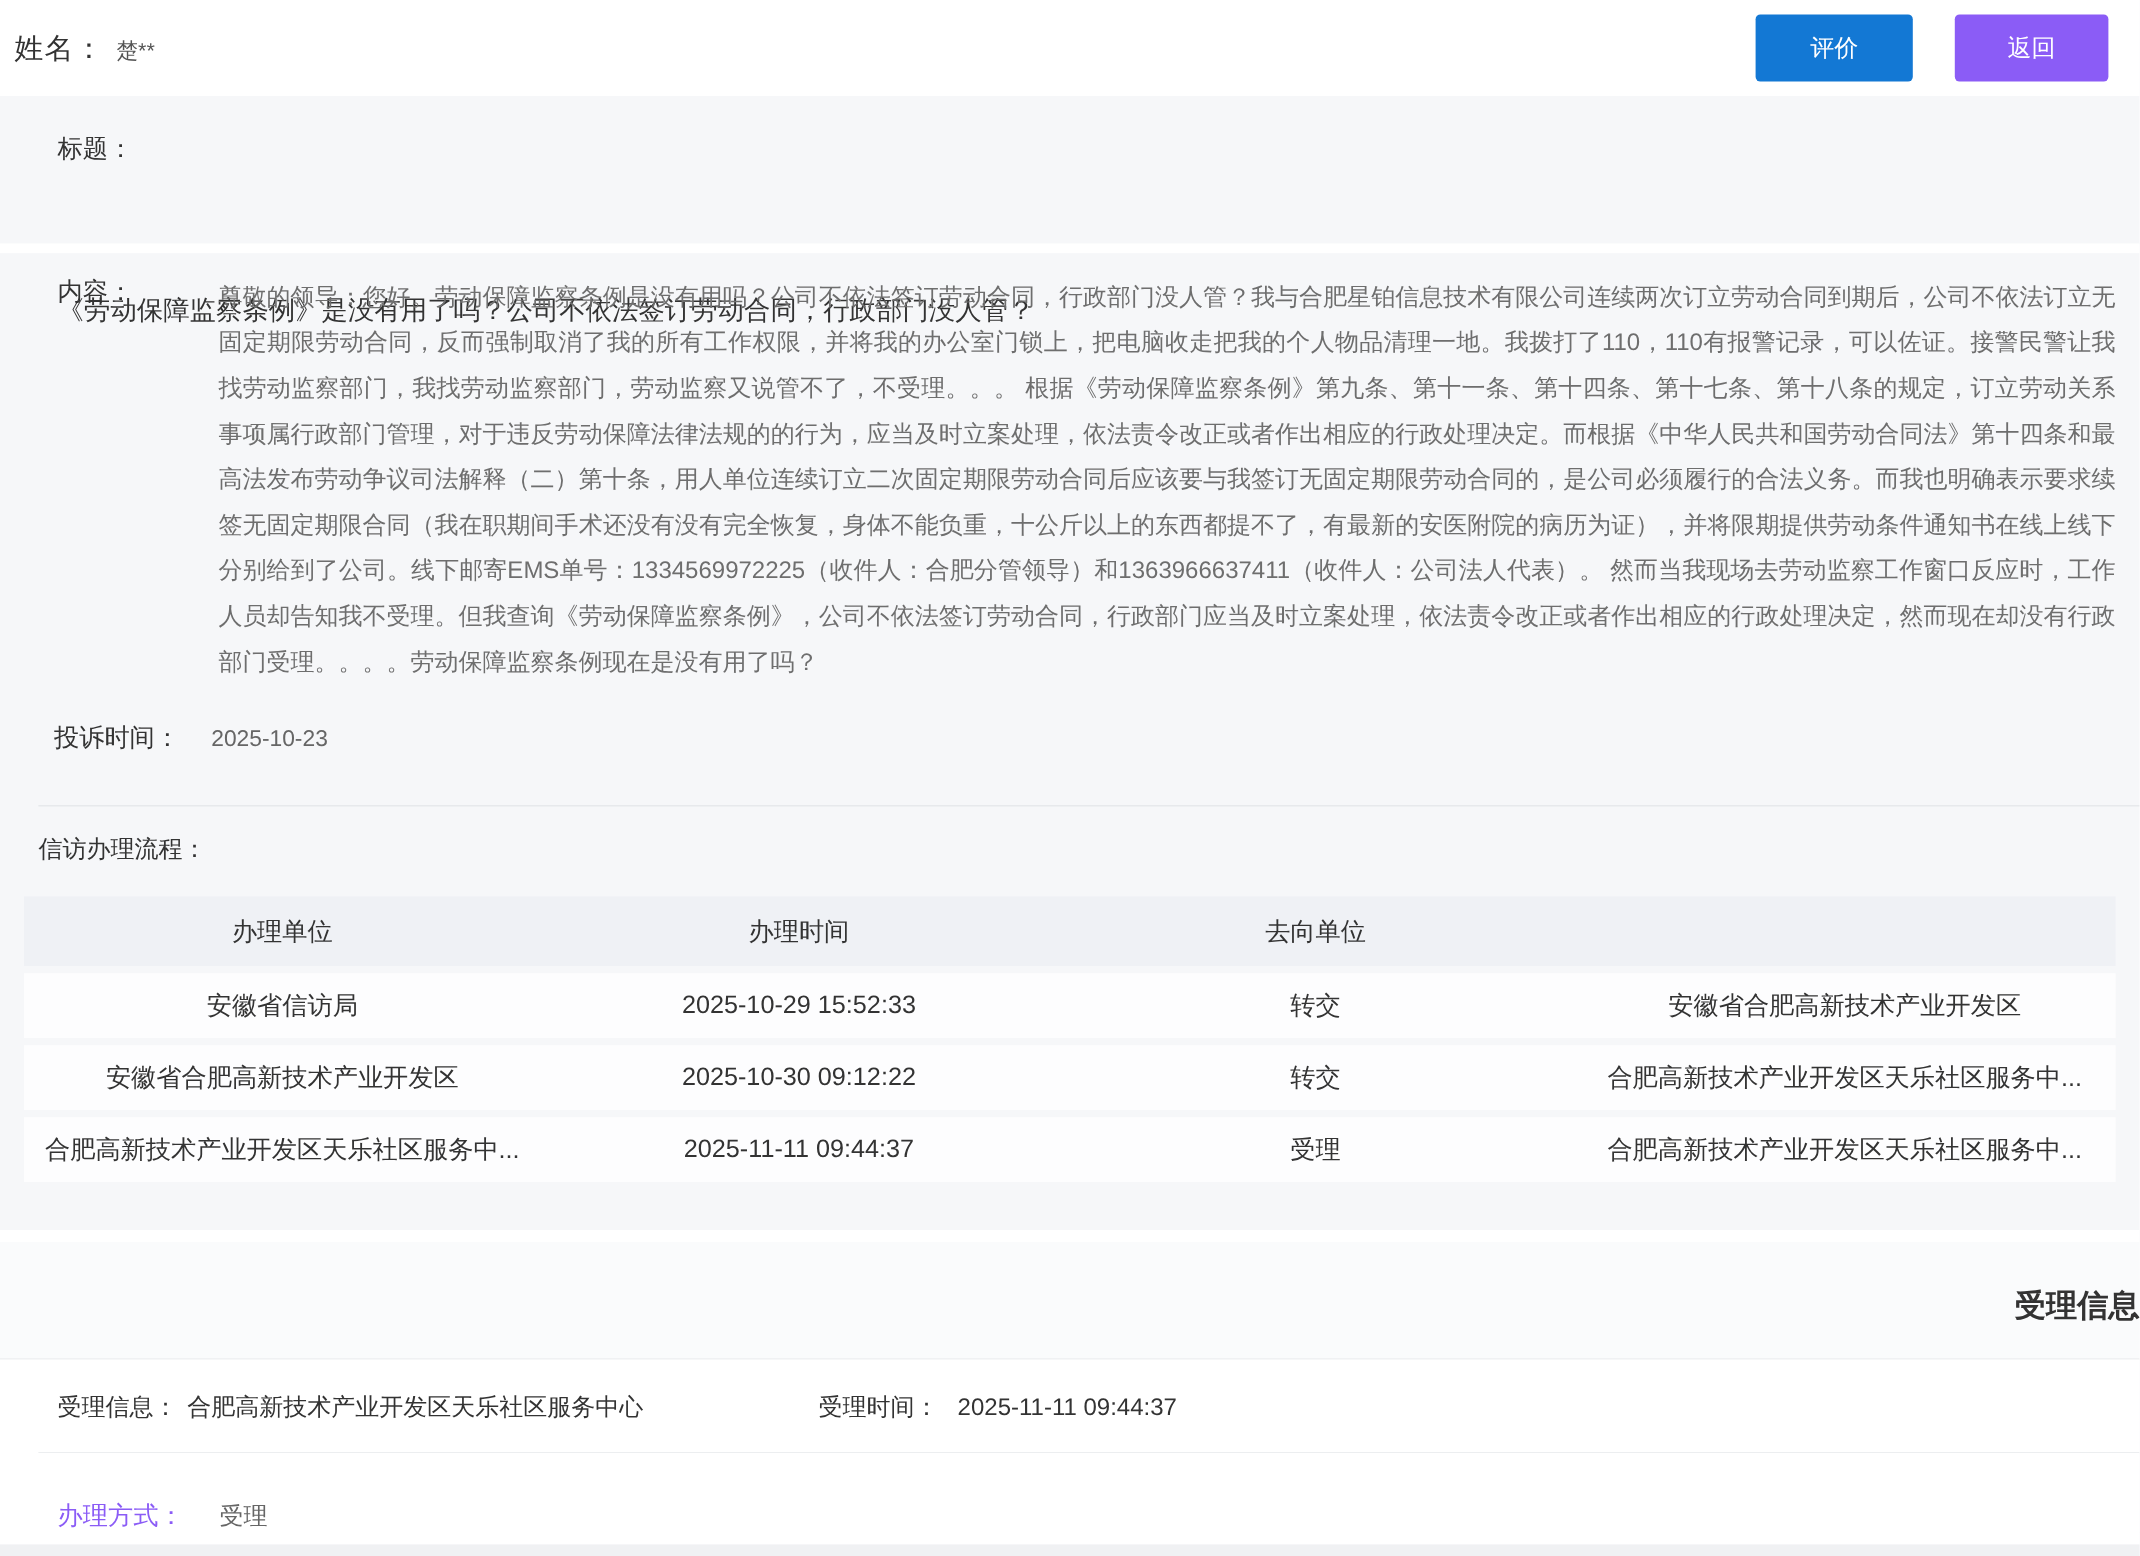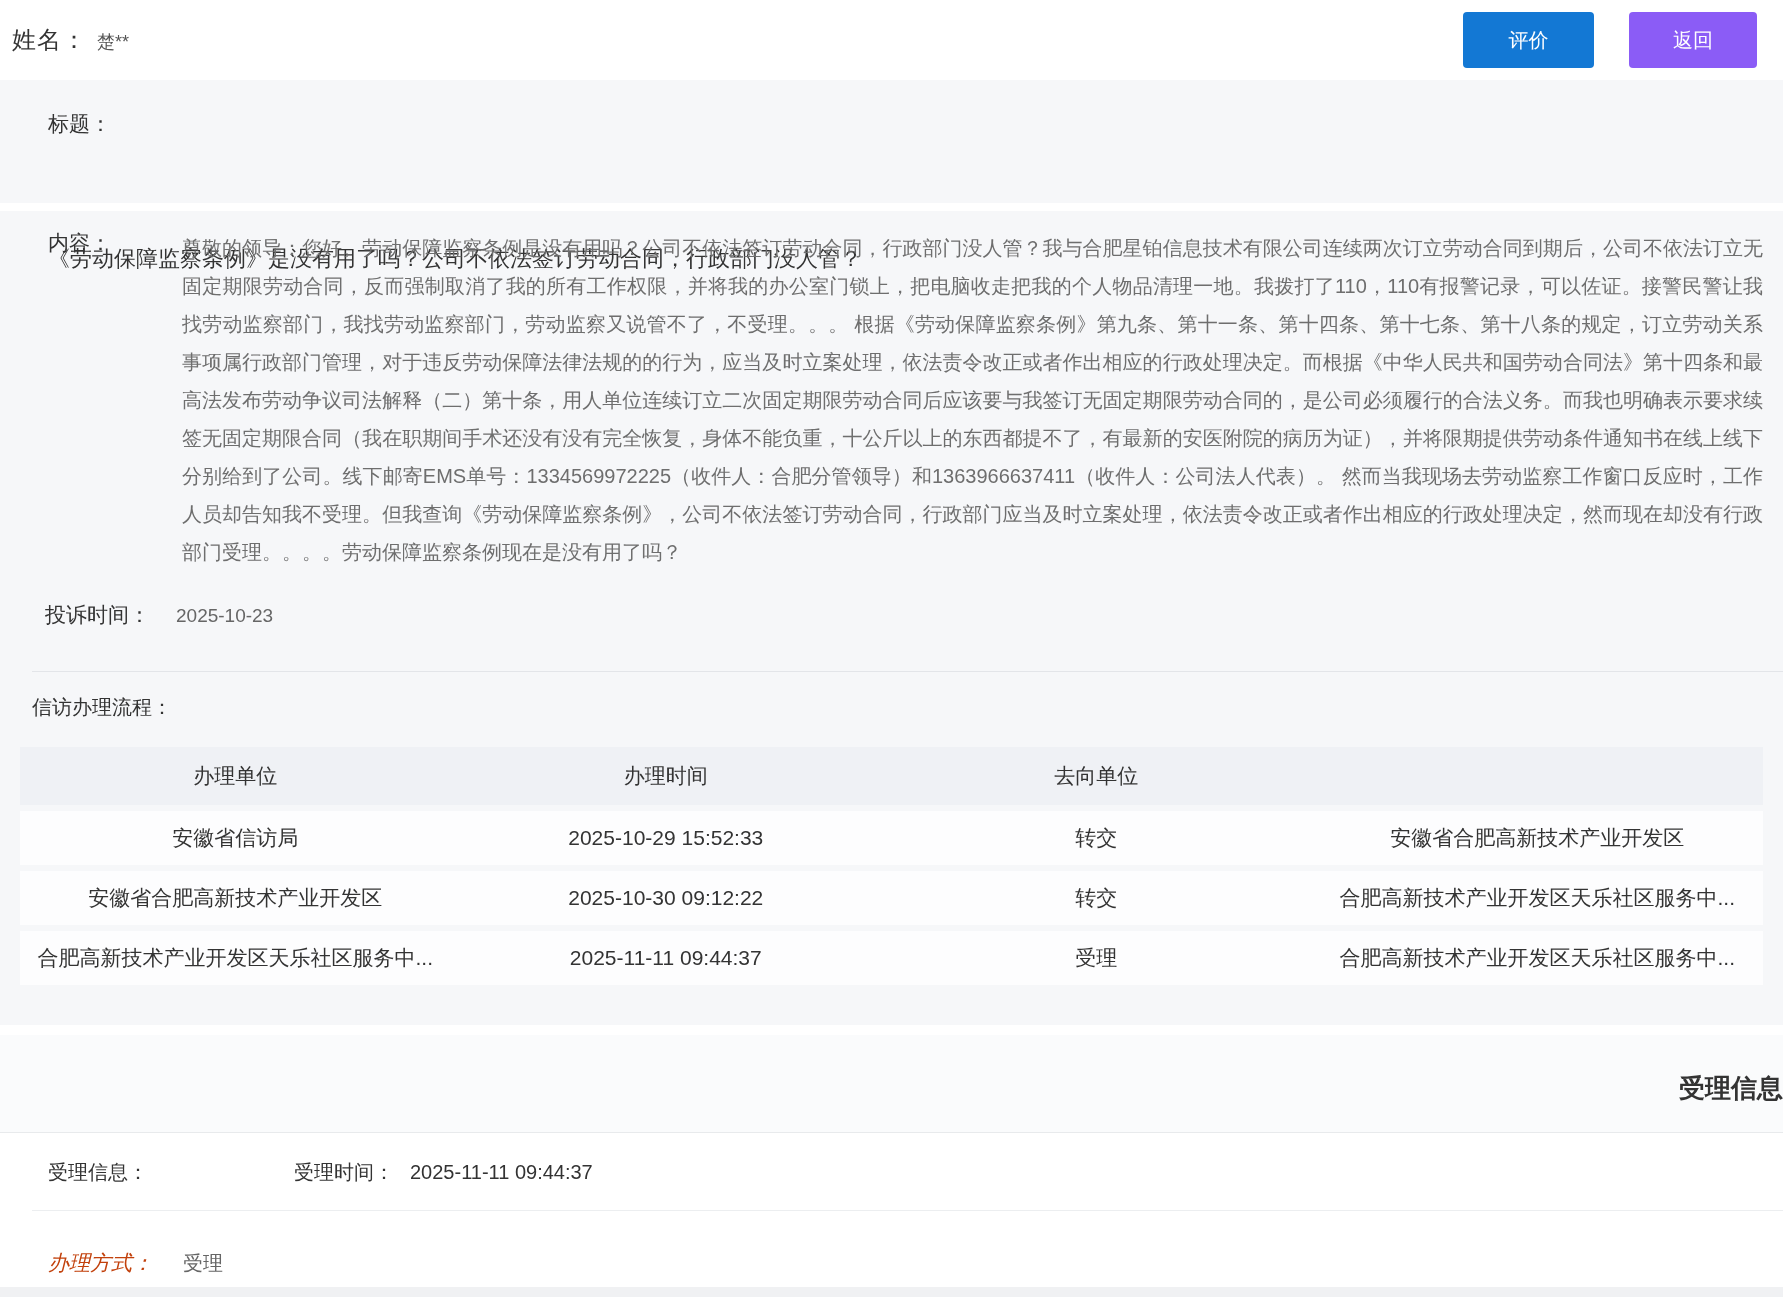--- a/index.html
+++ b/index.html
@@ -67,21 +67,21 @@
   .accept-title { font-size: 26px; font-weight: bold; color: #333; }
   .divider-2 { border-top: 1px solid #e8eaec; }
   .accept-row { display: flex; align-items: baseline; padding: 26px 0 24px 48px; background: #fff; }
   .accept-label { font-size: 20px; color: #333; }
   .accept-value { font-size: 20px; color: #333; margin-left: 8px; }
   .accept-time-label { font-size: 20px; color: #333; margin-left: 146px; }
   .accept-time-value { font-size: 20px; color: #333; margin-left: 16px; }
   .divider-3 { border-top: 1px solid #eceef0; margin-left: 32px; }
 
   .method-row { display: flex; align-items: baseline; padding: 38px 0 0 48px; background: #fff; }
-  .method-label { font-size: 21px; color: #c2410c; font-style: italic; }
+  .method-label { font-size: 21px; color: #8b5cf6; }
   .method-value { font-size: 20px; color: #666; margin-left: 30px; }
 
   .attach-row { display: flex; align-items: center; padding: 32px 0 0 48px; background: #fff; }
 
   .bottom-strip { position: absolute; left: 0; bottom: 0; width: 100%; height: 10px; background: #f0f1f3; }
 </style>
 </head>
 <body>
 
 <div class="topbar">
@@ -146,20 +146,21 @@
 <div class="white-gap-2"></div>
 
 <div>
   <div class="accept-head">
     <span class="accept-title">受理信息</span>
   </div>
   <div class="divider-2"></div>
 
   <div class="accept-row">
     <span class="accept-label">受理信息：</span>
+    <span class="accept-value">合肥高新技术产业开发区天乐社区服务中心</span>
     <span class="accept-time-label">受理时间：</span>
     <span class="accept-time-value">2025-11-11 09:44:37</span>
   </div>
 
   <div class="divider-3"></div>
 
   <div class="method-row">
     <span class="method-label">办理方式：</span>
     <span class="method-value">受理</span>
   </div>

